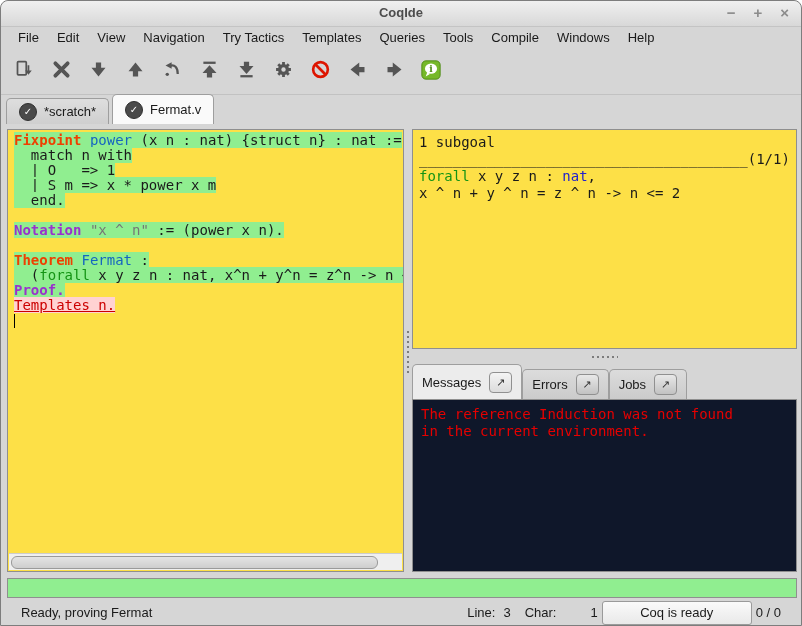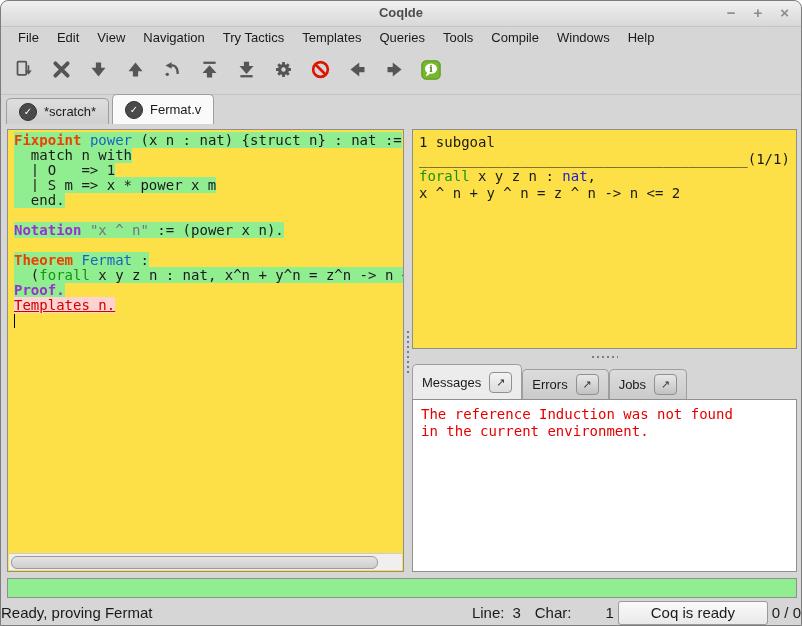--- a/index.html
+++ b/index.html
@@ -57,29 +57,29 @@
   .goal-line{white-space:pre}
   
   .msgtabs{position:absolute;left:411px;top:363px;width:385px;height:35px;display:flex;align-items:flex-end;}
   .mtab{display:flex;align-items:center;gap:8px;padding:0 9px;height:29px;background:linear-gradient(#dcdcdc,#cbcbcb);
         border:1px solid #9e9e9e;border-bottom:none;border-radius:5px 5px 0 0;font-size:13px;color:#1a1a1a}
   .mtab.active{height:34px;background:#ececec}
   .detach{width:21px;height:19px;border:1px solid #909090;border-radius:4px;background:linear-gradient(#e8e8e8,#c2c2c2);
           font-size:11px;color:#333;display:flex;align-items:center;justify-content:center}
   .mtab.active .detach{background:linear-gradient(#f4f4f4,#dcdcdc)}
   
-  .msgpane{position:absolute;left:411px;top:398px;width:385px;height:173px;border:1px solid #8f8f8f;background:#ffffff;
+  .msgpane{position:absolute;left:411px;top:398px;width:385px;height:173px;border:1px solid #8f8f8f;background:#0f172a;
            box-sizing:border-box;padding:6px 0 0 8px;font-family:"DejaVu Sans Mono",monospace;font-size:14px;
            line-height:17px;color:#e60000;overflow:hidden}
   .msg-line{white-space:pre}
   
   .progress{position:absolute;left:6px;top:577px;width:790px;height:20px;border:1px solid #8f8f8f;background:#90ee90;
             box-sizing:border-box}
-  .statusbar{position:absolute;left:0;top:599px;right:0;height:25px;display:flex;align-items:center;font-size:15px;
-             color:#1a1a1a;padding:0 0}
+  .statusbar{position:absolute;left:0;top:599px;right:0;height:25px;display:flex;align-items:center;font-size:13px;
+             color:#1a1a1a;padding:0 20px}
   .sb-spacer{flex:1}
   .sb-gap-s{width:8px}.sb-gap-m{width:14px}.sb-gap-l{width:34px}
   .coq-btn{width:148px;height:22px;border:1px solid #9a9a9a;border-radius:3px;
            background:linear-gradient(#fafafa,#e9e9e9);display:flex;align-items:center;justify-content:center;margin:0 4px}
 </style>
 </head>
 <body>
 
 <div class="window">
 

